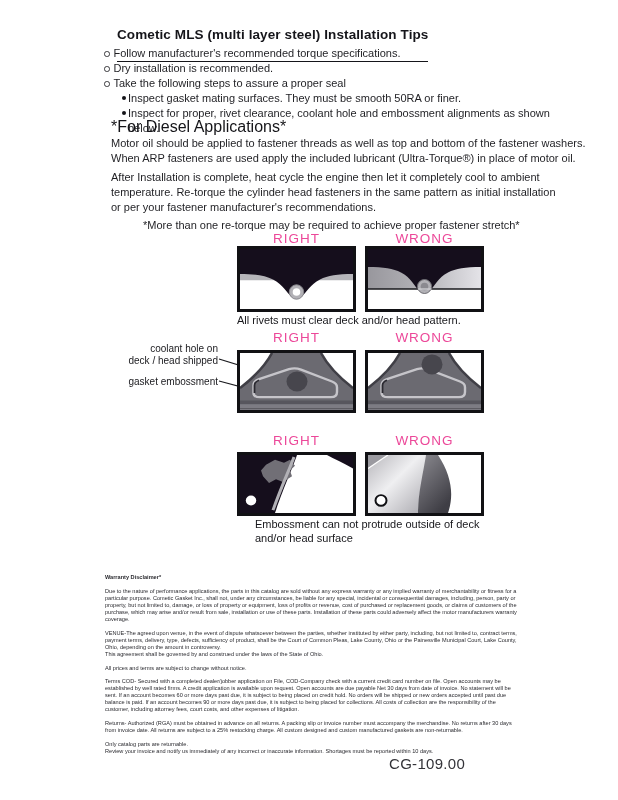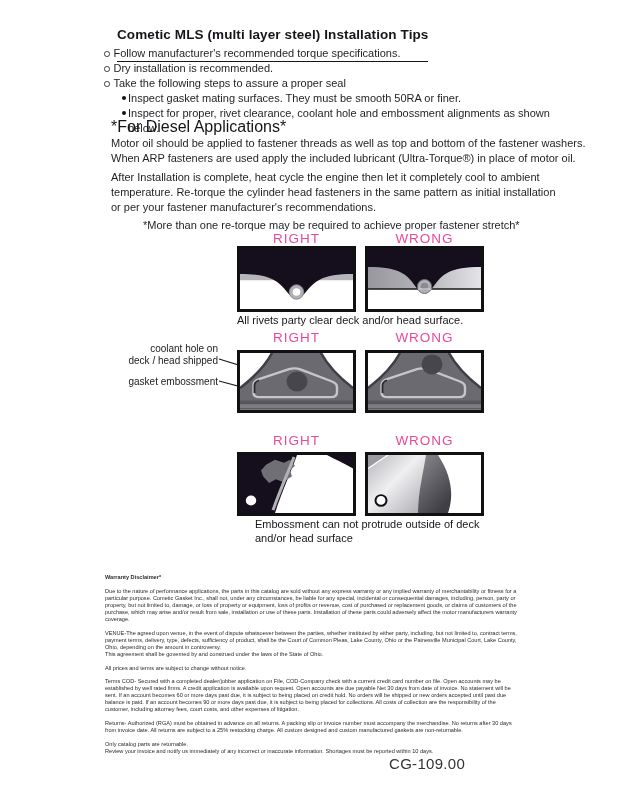--- a/index.html
+++ b/index.html
@@ -112,21 +112,21 @@
       <rect width="113" height="60" fill="#ffffff"></rect>
       <rect y="18" width="113" height="22" fill="url(#g1w)"></rect>
       <rect y="40" width="113" height="20" fill="#ffffff"></rect>
       <line x1="0" y1="40" x2="113" y2="40" stroke="#19191c" stroke-width="1.6"></line>
       <path d="M0,0 H113 V18 C97,18 88,19.5 80,23.5 C70,28.5 67,37 61.5,42 Q56.5,46.5 51.5,42 C46,37 43,28.5 33,23.5 C25,19.5 16,18 0,18 Z" fill="#150e1c"></path>
       <circle cx="56.5" cy="37.5" r="7" fill="#b2b1b6" stroke="#6f6e74" stroke-width="1"></circle>
       <circle cx="56.5" cy="37.5" r="3.8" fill="#8b8a90"></circle>
       <line x1="50" y1="40" x2="63.5" y2="40" stroke="#cfcfd4" stroke-width="1.3"></line>
     </svg>
   </div>
-  <div class="abs fig-caption" style="left:237px; top:314px; width:320px;">All rivets party clear deck and/or head surface.</div>
+  <div class="abs fig-caption" style="left:237px; top:314px; width:320px;">All rivets must clear deck and/or head pattern.</div>
 
   <div class="abs fig-label" style="left:237px; top:330px;">RIGHT</div>
   <div class="abs fig-label" style="left:365px; top:330px;">WRONG</div>
 
   <div class="abs fig-side-label pre" style="left:100px; top:343px; width:118px;">coolant hole on
 deck / head shipped</div>
   <div class="abs fig-side-label" style="left:100px; top:376px; width:118px;">gasket embossment</div>
 
   <svg class="abs" style="left:100px; top:330px;" width="210" height="80">
     <line x1="119" y1="29" x2="194" y2="52" stroke="#1a1a1e" stroke-width="1.2"></line>

